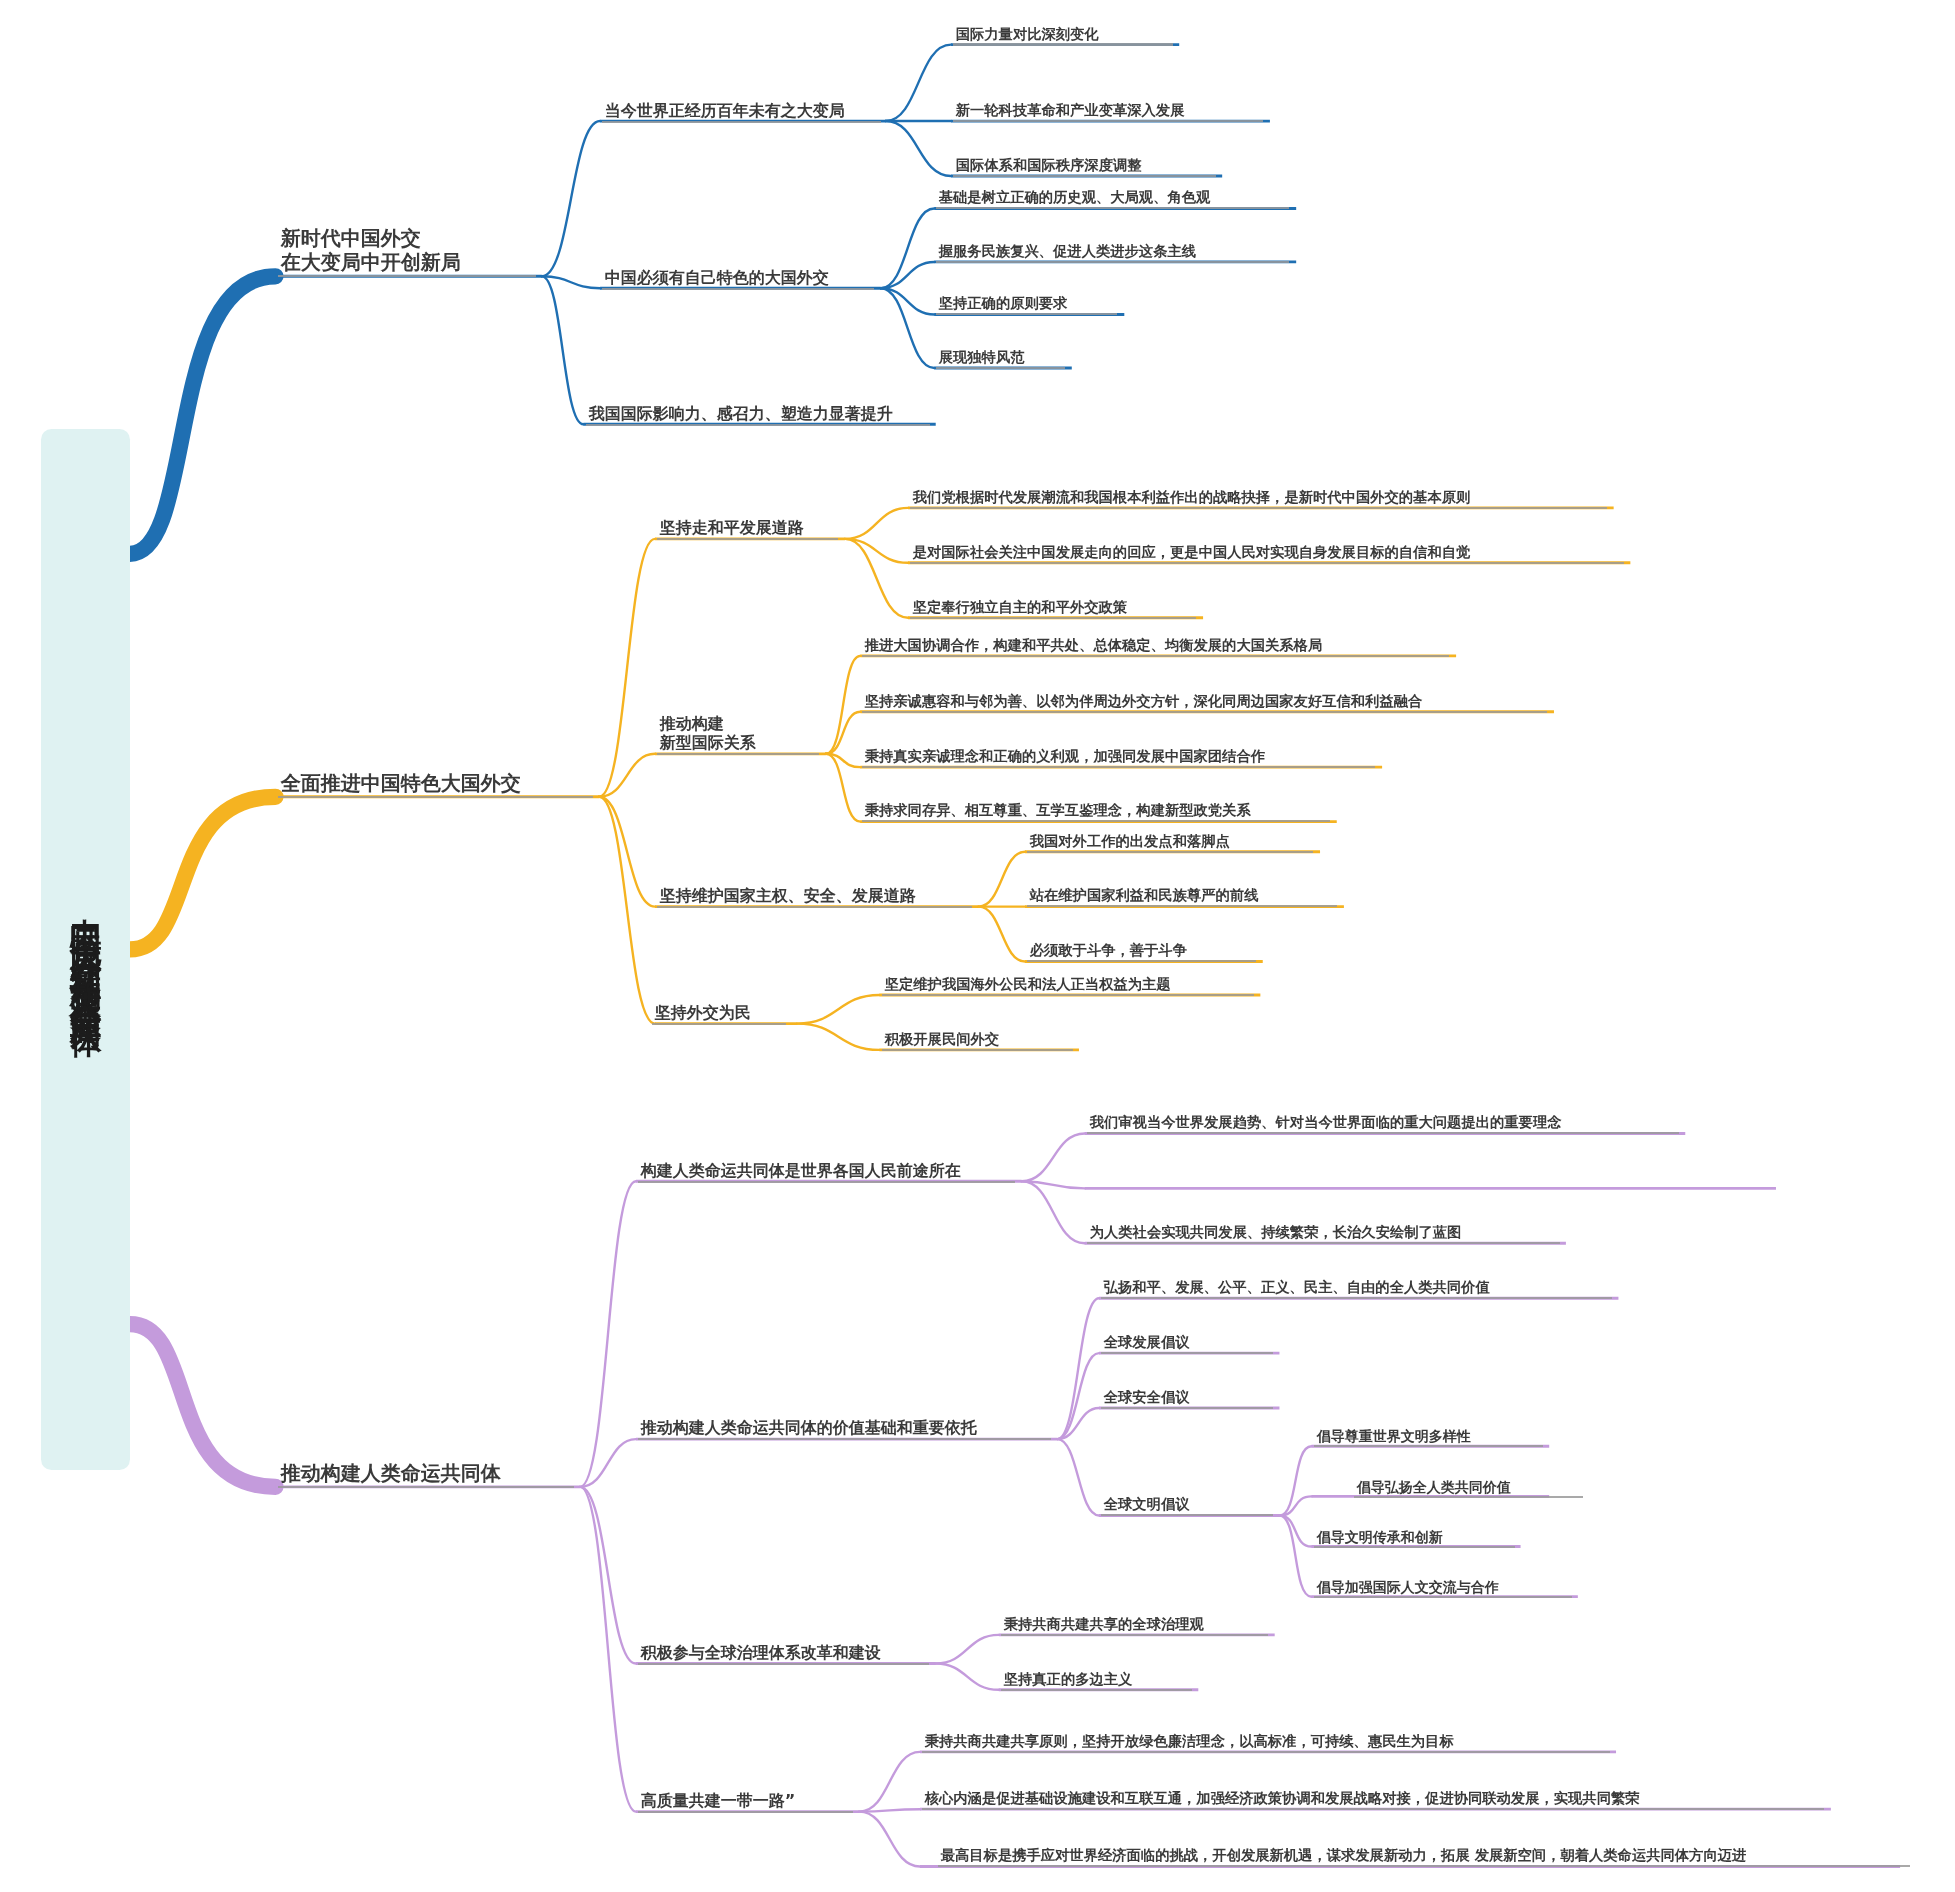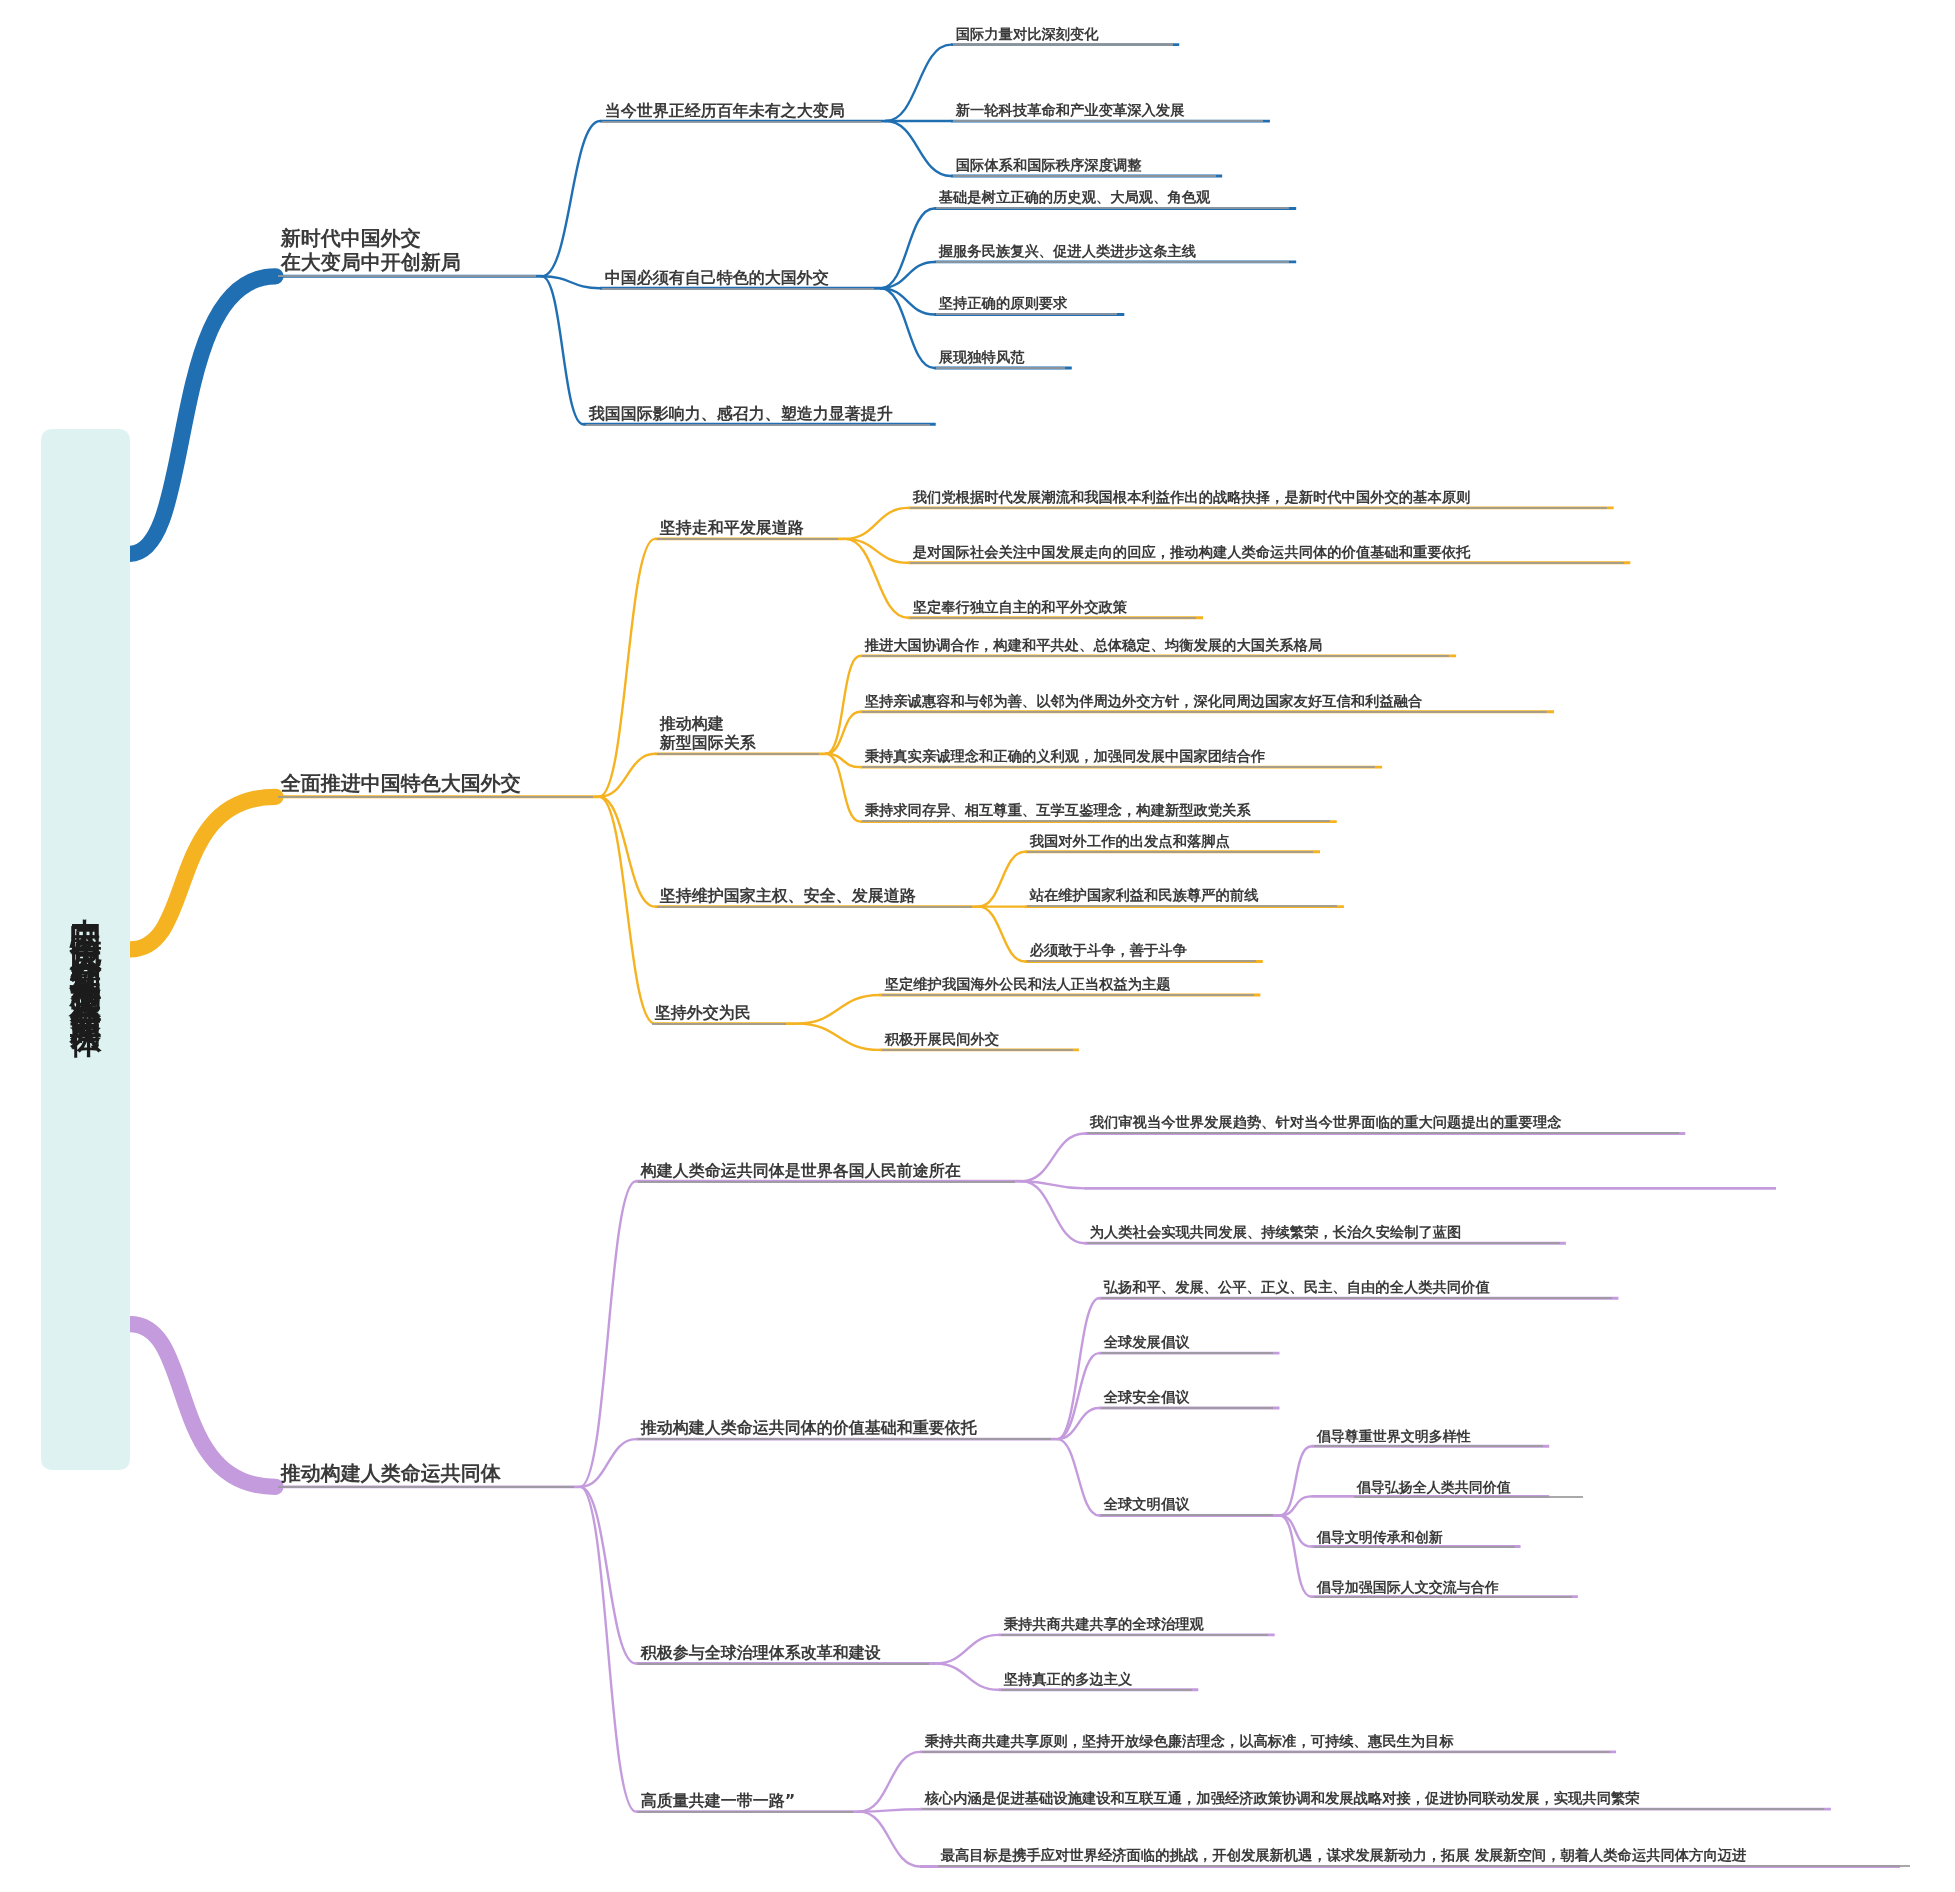--- a/index.html
+++ b/index.html
@@ -213,21 +213,21 @@
   <div class="node l2" style="left:654px; top:489px; width:191px; height:53px;">
     <div class="bar" style="width:181px;"></div>
     <div class="label">坚持走和平发展道路</div>
   </div>
   <div class="node l3" style="left:907px; top:461px; width:707px; height:50px;">
     <div class="bar" style="width:697px;"></div>
     <div class="label">我们党根据时代发展潮流和我国根本利益作出的战略抉择，是新时代中国外交的基本原则</div>
   </div>
   <div class="node l3" style="left:907px; top:516px; width:723px; height:50px;">
     <div class="bar" style="width:714px;"></div>
-    <div class="label">是对国际社会关注中国发展走向的回应，推动构建人类命运共同体的价值基础和重要依托</div>
+    <div class="label">是对国际社会关注中国发展走向的回应，更是中国人民对实现自身发展目标的自信和自觉</div>
   </div>
   <div class="node l3" style="left:907px; top:571px; width:296px; height:50px;">
     <div class="bar" style="width:286px;"></div>
     <div class="label">坚定奉行独立自主的和平外交政策</div>
   </div>
 
   <div class="node l2" style="left:654px; top:671px; width:172px; height:86px;">
     <div class="bar" style="width:162px;"></div>
     <div class="label">推动构建
 新型国际关系</div>

